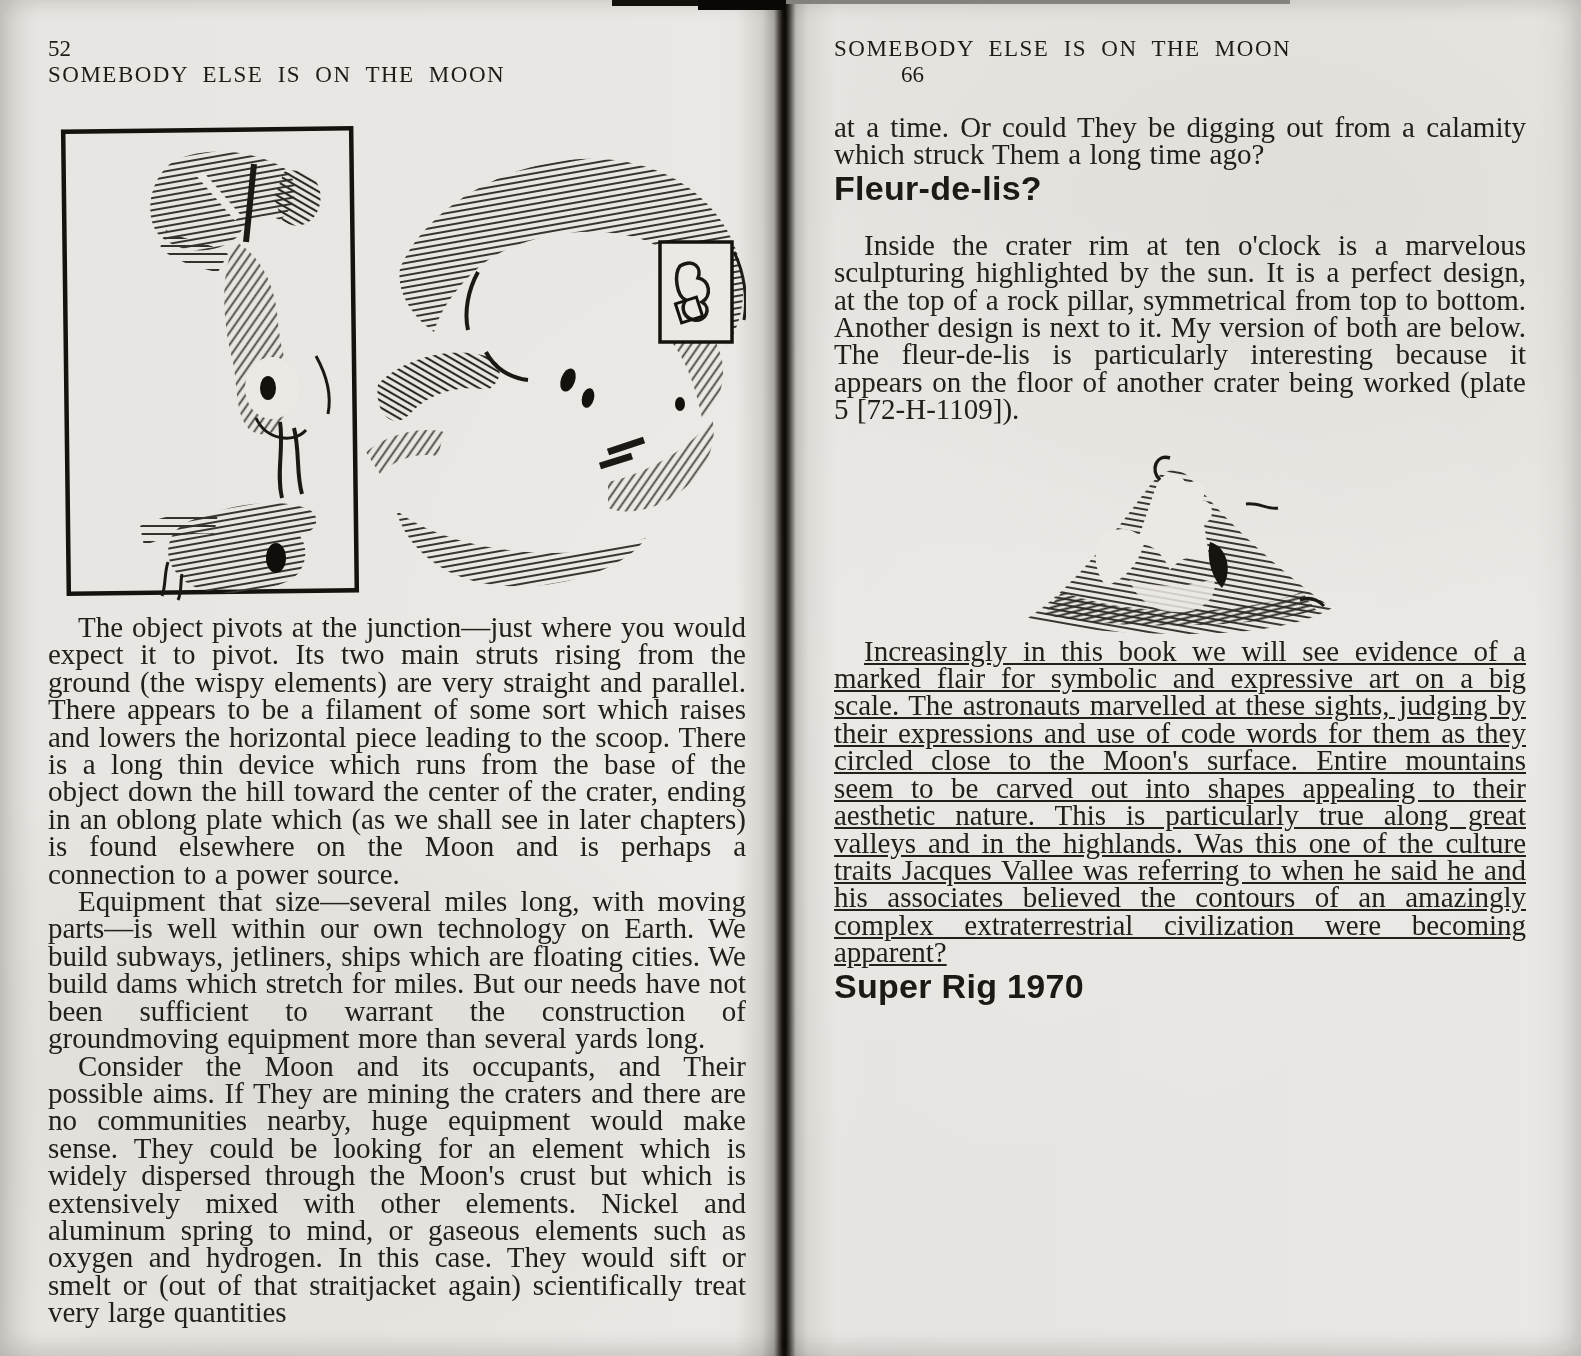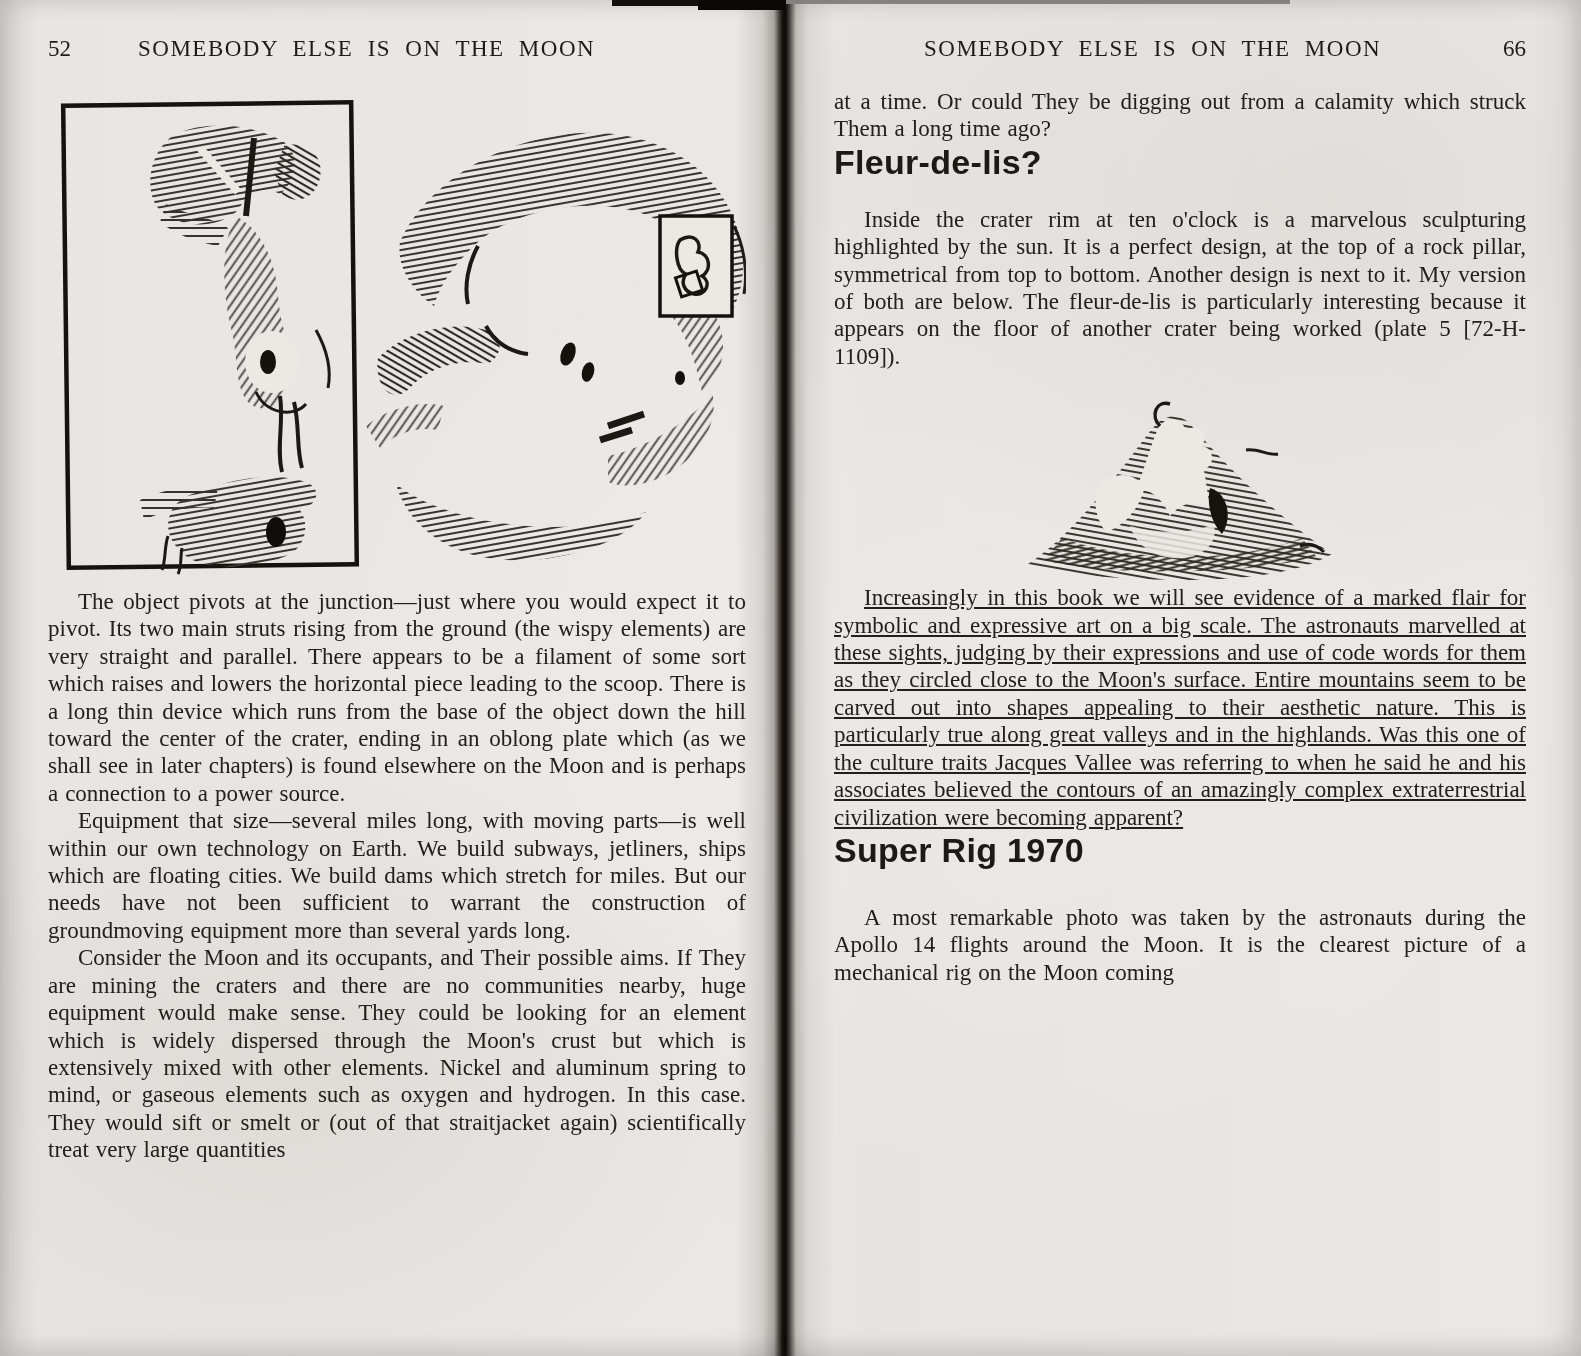--- a/index.html
+++ b/index.html
@@ -39,31 +39,31 @@
   .edge-a{left:612px;width:92px;height:6px;background:#14110e;}
   .edge-b{left:698px;width:88px;height:10px;background:#0b0a08;}
   .edge-c{left:786px;width:504px;height:4px;background:#8f8c89;}
 
   .page{position:absolute;top:36px;}
   .page-left{left:48px;width:698px;}
   .page-right{left:834px;width:692px;}
 
   .running-head{
     display:flex;align-items:baseline;font-size:23px;color:#1f1c18;
-    letter-spacing:1.5px;word-spacing:7px;white-space:nowrap;
+    letter-spacing:1.5px;word-spacing:7px;white-space:nowrap;flex-direction:column;
   }
   .running-head .num{width:90px;letter-spacing:0;}
   .running-head .num-right{width:90px;text-align:right;letter-spacing:0;}
   .running-head .title{flex:1;text-align:left;}
 
   .figure-left{margin-top:34px;height:492px;position:relative;}
   .figure-right{margin:16px auto 0;width:340px;height:198px;}
 
   p.body{
-    margin:0;font-size:23px;line-height:27.4px;text-align:justify;
+    margin:0;font-size:29px;line-height:27.4px;text-align:justify;
     color:#23201c;word-spacing:1.2px;
   }
   p.indent{text-indent:30px;}
   p.mt{margin-top:26px;}
   .p-first-left{margin-top:10px;}
 
   h2.sect{
     margin:0;font-family:"Liberation Sans", sans-serif;font-weight:bold;
     font-size:34px;color:#1d1a16;letter-spacing:0.3px;
   }
@@ -181,20 +181,19 @@
         <path d="M120,140 C150,148 180,148 204,138 C208,156 196,170 172,172 C146,174 126,160 120,140 Z" fill="#ece9e5" opacity="0.85"></path>
         <path d="M200,102 C216,106 224,130 212,148 C202,138 196,118 200,102 Z" fill="#17130e"></path>
         <path d="M150,40 C140,30 146,14 160,18" class="ink" stroke-width="3.5" stroke="#17130e" fill="none"></path>
         <path d="M236,64 C248,62 258,70 268,68 M290,160 C300,156 308,160 314,166" class="ink" stroke-width="3" stroke="#17130e" fill="none"></path>
       </svg>
     </div>
 
     <p class="body indent p-after-fig">Increasingly in this book we will see evidence of a marked flair for symbolic and expressive art on a big scale. The astronauts marvelled at these sights, judging by their expressions and use of code words for them as they circled close to the Moon's surface. Entire mountains seem to be carved out into shapes appealing to their aesthetic nature. This is particularly true along great valleys and in the highlands. Was this one of the culture traits Jacques Vallee was referring to when he said he and his associates believed the contours of an amazingly complex extraterrestrial civilization were becoming apparent?</p>
 
     <h2 class="sect h-super">Super Rig 1970</h2>
-    <p class="body indent">A most remarkable photo was taken by the astronauts during the Apollo 14 flights around the Moon. It is the clearest picture of a mechanical rig on the Moon coming</p>
   </div>
 
   <div class="spine"></div>
   <div class="edge-bar edge-a"></div>
   <div class="edge-bar edge-b"></div>
   <div class="edge-bar edge-c"></div>
 </div>
 
 </body></html>

